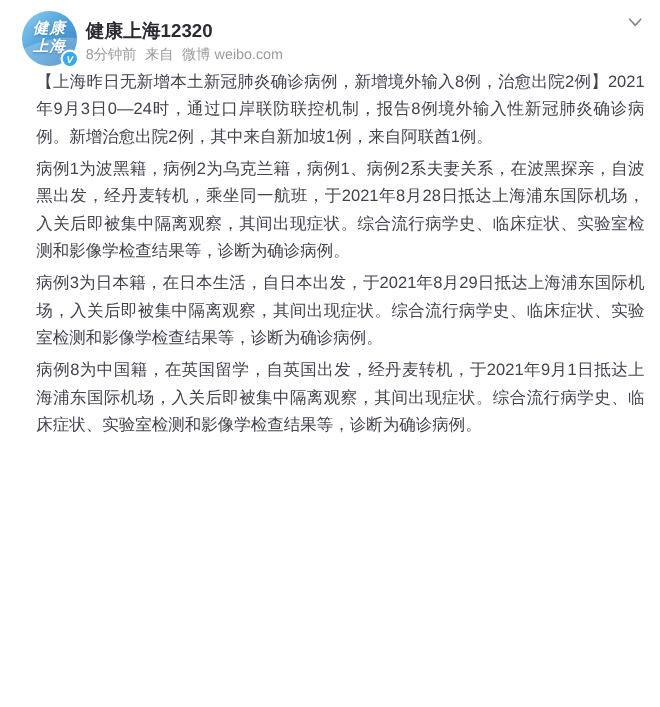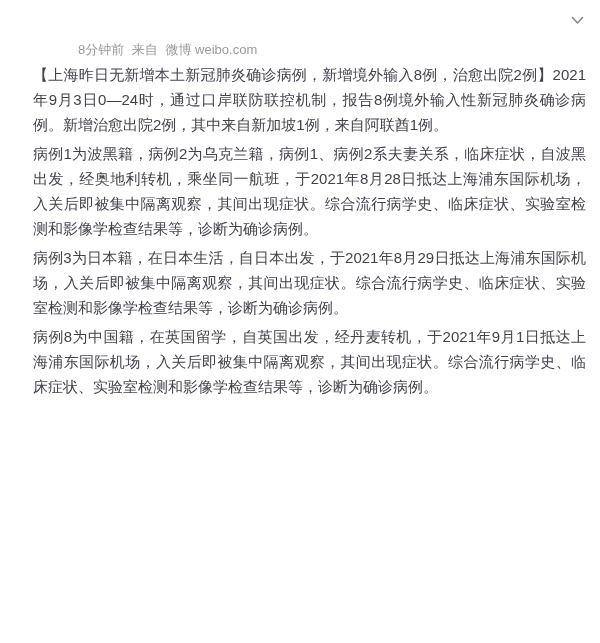--- a/index.html
+++ b/index.html
@@ -51,30 +51,39 @@
     font-size:15px; line-height:25px; color:#42434f;
     text-align:justify;
   }
   .para{ margin-bottom:4px; }
   .u{ text-underline-offset:3px; }
 </style>
 </head>
 <body>
 
 <div class="post-header">
+  <div class="avatar-wrap">
+    <div class="avatar">
+      <div class="swoosh"></div>
+      <div class="l1">健康</div>
+      <div class="l2">上海</div>
+    </div>
+    <div class="v-badge">V</div>
+  </div>
+  <div class="name-row">健康上海12320</div>
   <div class="meta-row">
     <span>8分钟前</span>
     <span>来自</span>
     <span>微博 weibo.com</span>
   </div>
   <div class="more-btn">
     <svg width="13" height="9" viewBox="0 0 13 9">
       <polyline points="1.5,1.5 6.5,7 11.5,1.5" fill="none" stroke="#8a8a8a" stroke-width="1.6" stroke-linecap="round" stroke-linejoin="round"></polyline>
     </svg>
   </div>
 </div>
 
 <div class="post-body">
     <p class="para"><span>【上海昨日无新增本土新冠肺炎确诊病例，新增境外输入8例，治愈出院2例】2021年9月3日0—24时，</span><span class="u">通过口岸联防联控机制</span><span>，报告8例境外输入性新冠肺炎确诊病例。新增治愈出院2例，其中来自新加坡1例，来自阿联酋1例。</span></p>
-    <p class="para"><span>病例1为波黑籍，病例2为乌克兰籍，病例1、病例2系夫妻关系，临床症状，自波黑出发，经奥地利转机，乘坐同一航班，于2021年8月28日抵达上海浦东国际机场，入关后即被集中隔离观察，其间出现症状。综合流行病学史、临床症状、实验室检测和影像学检查结果等，诊断为确诊病例。</span></p>
+    <p class="para"><span>病例1为波黑籍，病例2为乌克兰籍，病例1、病例2系夫妻关系，在波黑探亲，自波黑出发，经丹麦转机，乘坐同一航班，于2021年8月28日抵达上海浦东国际机场，入关后即被集中隔离观察，其间出现症状。综合流行病学史、临床症状、实验室检测和影像学检查结果等，诊断为确诊病例。</span></p>
     <p class="para"><span>病例3为日本籍，在日本生活，自日本出发，于2021年8月29日抵达上海浦东国际机场，入关后即被集中隔离观察，其间出现症状。综合流行病学史、临床症状、实验室检测和影像学检查结果等，诊断为确诊病例。</span></p>
     <p class="para"><span>病例8为中国籍，在英国留学，自英国出发，经丹麦转机，于2021年9月1日抵达上海浦东国际机场，入关后即被集中隔离观察，其间出现症状。综合流行病学史、临床症状、实验室检测和影像学检查结果等，诊断为确诊病例。</span></p>
   </div>
 
 </body></html>

